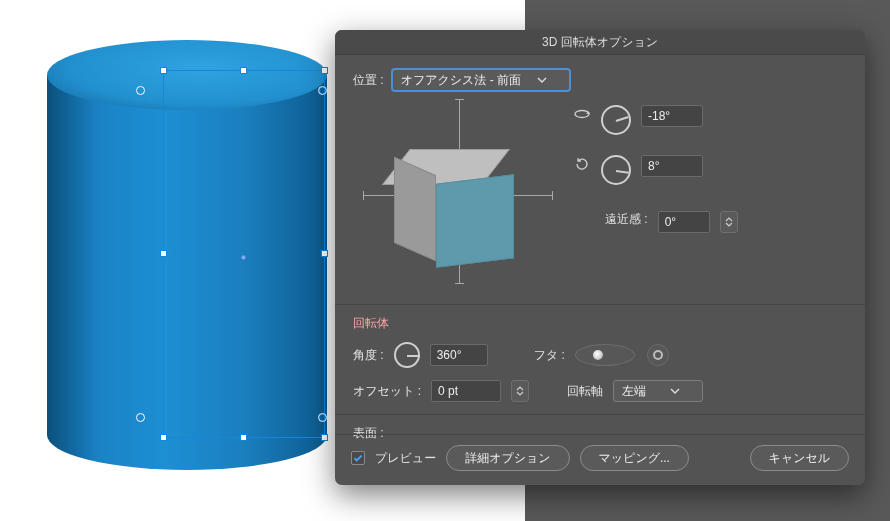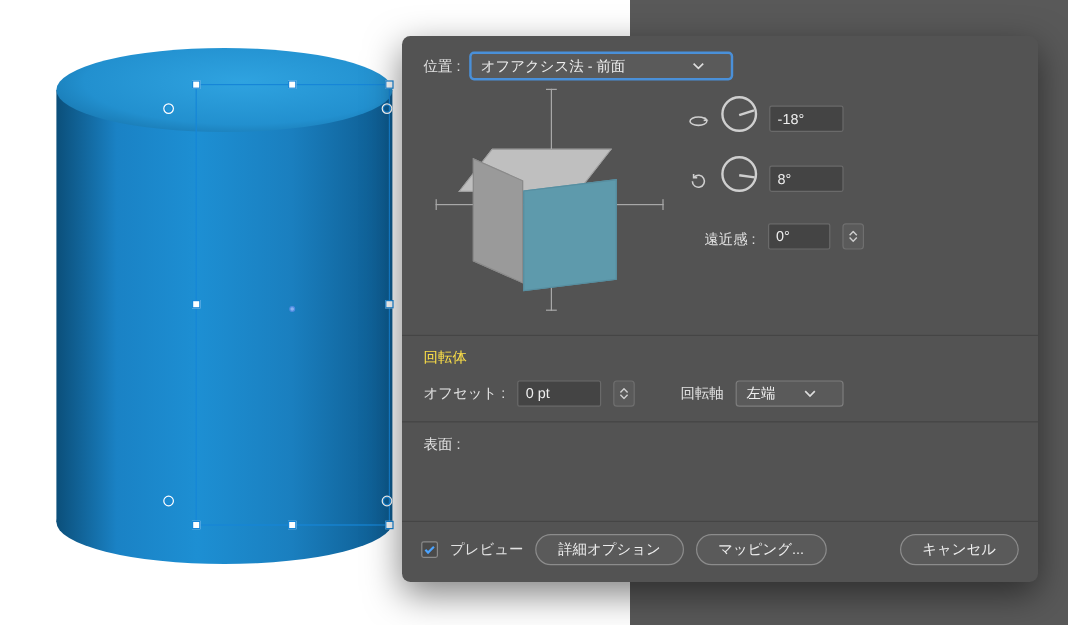--- a/index.html
+++ b/index.html
@@ -98,33 +98,33 @@
     background:#9a9a9a; border:1px solid #8a8a8a;
     transform: skewY(24deg);
   }
   .cube .front { position:absolute; left:26px; top:30px; width:78px; height:84px;
     background:#5e9aac; border:1px solid #578ea0; transform:skewY(-7deg);
   }
 
   .angle-col {
     display:flex; flex-direction:column; gap:20px; margin-left:20px; margin-top:6px;
   }
-  .angle-row { display:flex; align-items:flex-end; gap:10px; }
+  .angle-row { display:flex; align-items:flex-start; gap:10px; }
   .mini-icon { width:18px; height:18px; display:flex; align-items:center; justify-content:center; }
   .dial {
     width:30px; height:30px; border:2px solid #cfcfcf; border-radius:50%; position:relative; flex:none;
   }
   .dial .hand { position:absolute; left:50%; top:50%; width:13px; height:2px; background:#cfcfcf; transform-origin:left center;}
   .stepbtn {
     width:18px; height:22px; border:1px solid #6f6f6f; border-radius:3px;
     display:inline-flex;align-items:center;justify-content:center;background:#5a5a5a;
   }
 
   .sep { height:1px; background:#454545; margin:10px -18px; }
-  .sect-title { font-size:12px; color:#fde047; margin-bottom:10px; }
+  .sect-title { font-size:12px; color:#fca5a5; margin-bottom:10px; }
   .revolve-row { display:flex; align-items:center; gap:10px; margin-bottom:12px;}
   .cap-toggle {
     width:22px;height:22px;border:1px solid #6b6b6b;border-radius:50%;
     display:inline-flex;align-items:center;justify-content:center;background:#575757;margin-right:2px;
   }
   .cap-toggle .dot{width:10px;height:10px;border-radius:50%;}
   .cap-toggle.sel .dot{background:radial-gradient(circle at 40% 38%,#fff 0%,#cfcfcf 55%,#7b7b7b 100%);}
   .cap-toggle .ring{width:10px;height:10px;border:2px solid #bdbdbd;border-radius:50%;}
 
   .footer {
@@ -163,25 +163,26 @@
       <div class="h br"></div>
     <div class="a a1"></div>
       <div class="a a2"></div>
       <div class="a a3"></div>
       <div class="a a4"></div>
   </div>
   <div class="center-pt" style="left:241px; top:255px;"></div>
 </div>
 
 <div class="dlg">
+  <div class="dlg-title">3D 回転体オプション</div>
   <div class="dlg-body">
 
     <div class="row">
       <span class="lbl">位置 :</span>
-      <div class="sel hl" style="width:218px">
+      <div class="sel hl" style="width:178px">
         <span>オフアクシス法 - 前面</span>
         <span class="chev">
           <svg width="10" height="10" viewBox="0 0 10 10">
               <path d="M1 3l4 4 4-4" stroke="#ddd" stroke-width="1.4" fill="none"></path>
             </svg>
         </span>
       </div>
     </div>
 
     <div class="orbit-area">
@@ -219,36 +220,51 @@
                 <path d="M4 2v3h3" fill="none" stroke="#cfcfcf" stroke-width="1.3"></path>
               </svg>
           </span>
           <div class="dial">
               <div class="hand" style="transform:rotate(8deg)"></div>
             </div>
           <div class="input" style="width:62px">8°</div>
         </div>
 
         <div class="angle-row" style="margin-top:6px">
-          <span class="lbl" style="margin-left:14px">遠近感 :</span>
+          <span class="lbl" style="margin-left:32px">遠近感 :</span>
           <div class="input" style="width:48px">0°</div>
           <div class="stepbtn">
             <svg width="8" height="10" viewBox="0 0 8 10">
                 <path d="M1 6l3 3 3-3" stroke="#cfcfcf" fill="none" stroke-width="1.2"></path>
                 <path d="M1 4l3-3 3 3" stroke="#cfcfcf" fill="none" stroke-width="1.2"></path>
               </svg>
           </div>
         </div>
       </div>
     </div>
 
     <div class="sep"></div>
 
     <div class="sect-title">回転体</div>
 
+    <div class="revolve-row">
+      <span class="lbl">角度 :</span>
+      <div class="dial" style="width:26px;height:26px">
+          <div class="hand" style="transform:rotate(0deg)"></div>
+        </div>
+      <div class="input" style="width:58px">360°</div>
+      <span style="width:26px"></span>
+      <span class="lbl">フタ :</span>
+      <div class="cap-toggle sel">
+          <div class="dot"></div>
+        </div>
+      <div class="cap-toggle">
+          <div class="ring"></div>
+        </div>
+    </div>
 
     <div class="revolve-row">
       <span class="lbl">オフセット :</span>
       <div class="input" style="width:70px">0 pt</div>
       <div class="stepbtn">
         <svg width="8" height="10" viewBox="0 0 8 10">
             <path d="M1 6l3 3 3-3" stroke="#cfcfcf" fill="none" stroke-width="1.2"></path>
             <path d="M1 4l3-3 3 3" stroke="#cfcfcf" fill="none" stroke-width="1.2"></path>
           </svg>
       </div>

